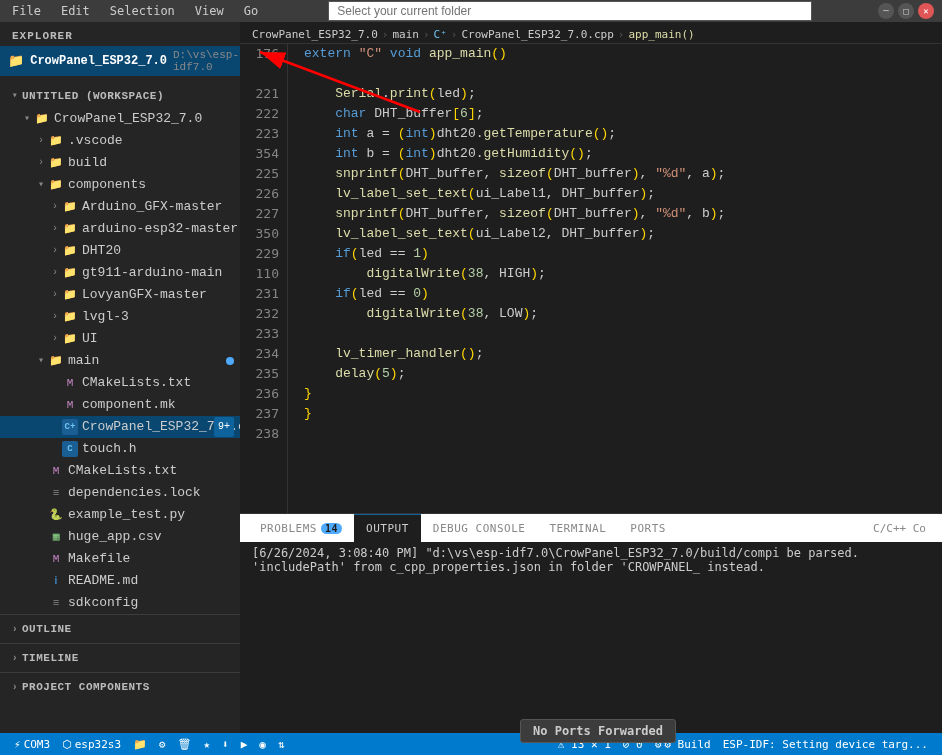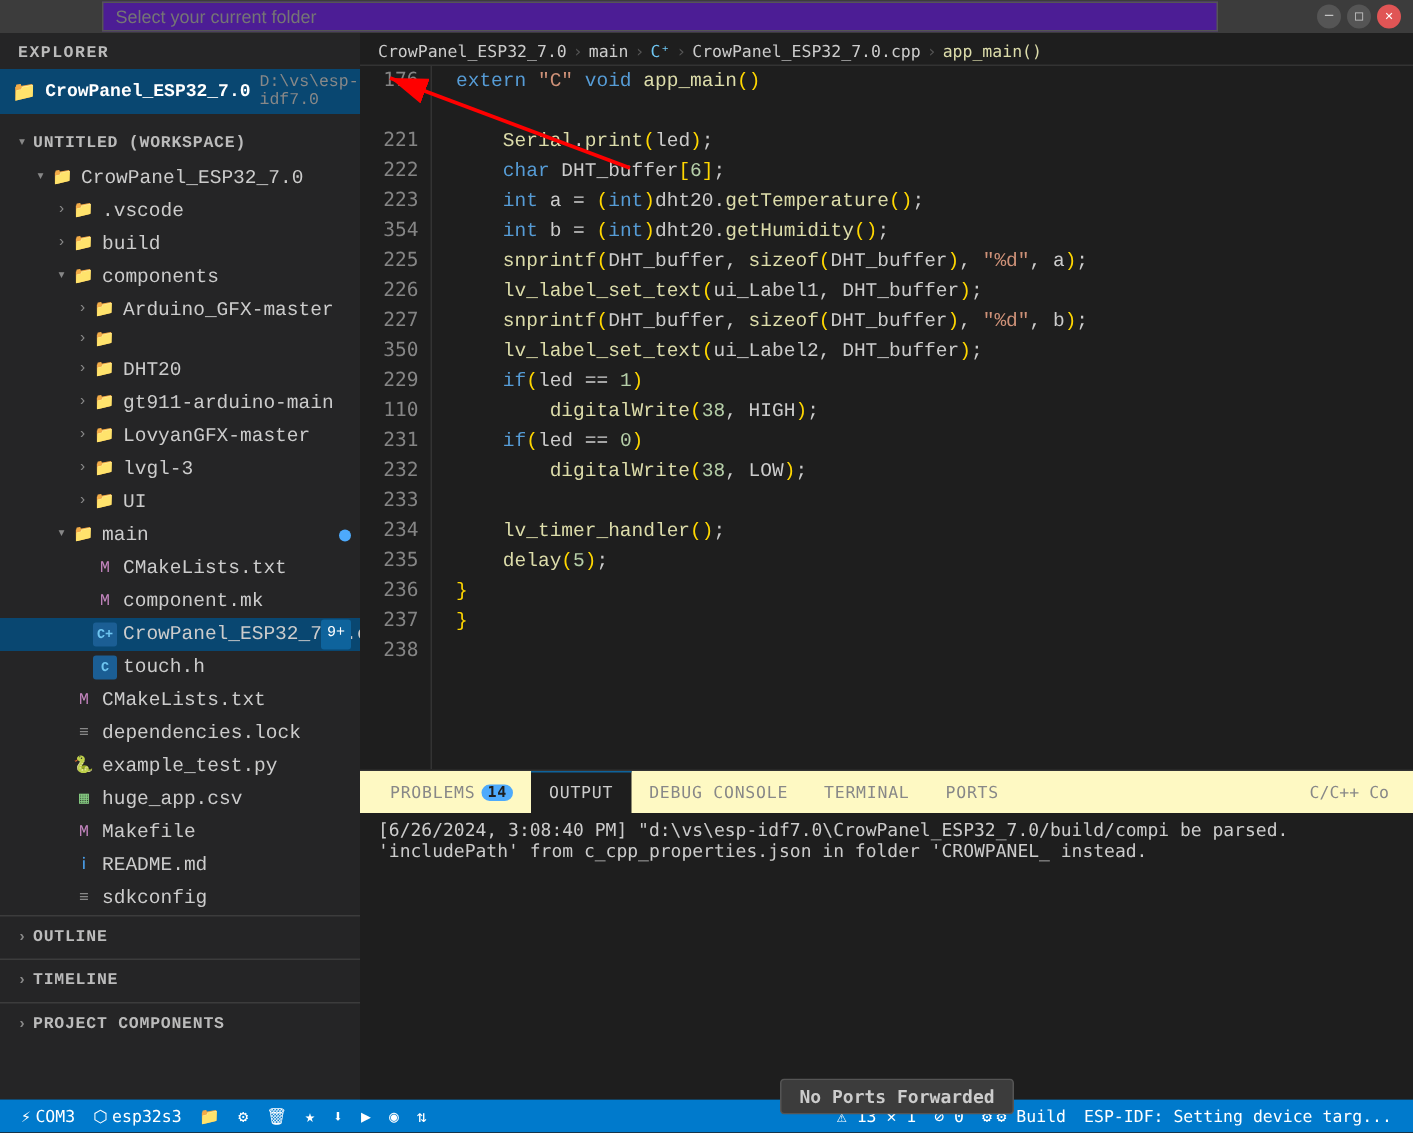--- a/index.html
+++ b/index.html
@@ -34,21 +34,21 @@
     .title-bar-menu-item {
       color: #cccccc;
       font-size: 12px;
       cursor: pointer;
       padding: 0 4px;
     }
     .folder-input-container {
       flex: 1;
       display: flex;
       align-items: center;
-      background: #4c1d95;
+      background: #ffffff;
       border: 1px solid #555;
       height: 20px;
       padding: 0 8px;
       margin: 0 8px;
     }
     .folder-input {
       background: transparent;
       border: none;
       color: #888;
       font-size: 12px;
@@ -235,21 +235,21 @@
     .panel {
       background: #1e1e1e;
       border-top: 1px solid #333;
       display: flex;
       flex-direction: column;
       height: 220px;
       flex-shrink: 0;
     }
     .panel-tabs {
       display: flex;
-      background: #fef9c3;
+      background: #ffffff;
       height: 28px;
       align-items: center;
       gap: 0;
       padding: 0 8px;
       flex-shrink: 0;
       justify-content: space-between;
     }
     .panel-tab {
       padding: 0 12px;
       height: 28px;
@@ -365,20 +365,27 @@
       flex: 1;
       display: flex;
       flex-direction: column;
       overflow: hidden;
     }
   </style>
 </head>
 <body>
 
 <div class="title-bar">
+  <div class="title-bar-menus">
+    <span class="title-bar-menu-item">File</span>
+    <span class="title-bar-menu-item">Edit</span>
+    <span class="title-bar-menu-item">Selection</span>
+    <span class="title-bar-menu-item">View</span>
+    <span class="title-bar-menu-item">Go</span>
+  </div>
   <div class="folder-input-container" style="flex:1;margin:0 60px;">
     <input class="folder-input" placeholder="Select your current folder" style="">
   </div>
   <div class="window-controls">
     <div class="win-btn">─</div>
     <div class="win-btn">□</div>
     <div class="win-btn close">✕</div>
   </div>
 </div>
 
@@ -426,20 +433,21 @@
 
       <div class="tree-item indent-3">
         <span class="chevron">›</span>
         <span class="file-icon" style="color:#e8ab5a;">📁</span>
         <span>Arduino_GFX-master</span>
       </div>
 
       <div class="tree-item indent-3">
         <span class="chevron">›</span>
         <span class="file-icon" style="color:#e8ab5a;">📁</span>
+        <span>arduino-esp32-master</span>
       </div>
 
       <div class="tree-item indent-3">
         <span class="chevron">›</span>
         <span class="file-icon" style="color:#e8ab5a;">📁</span>
         <span>DHT20</span>
       </div>
 
       <div class="tree-item indent-3">
         <span class="chevron">›</span>

